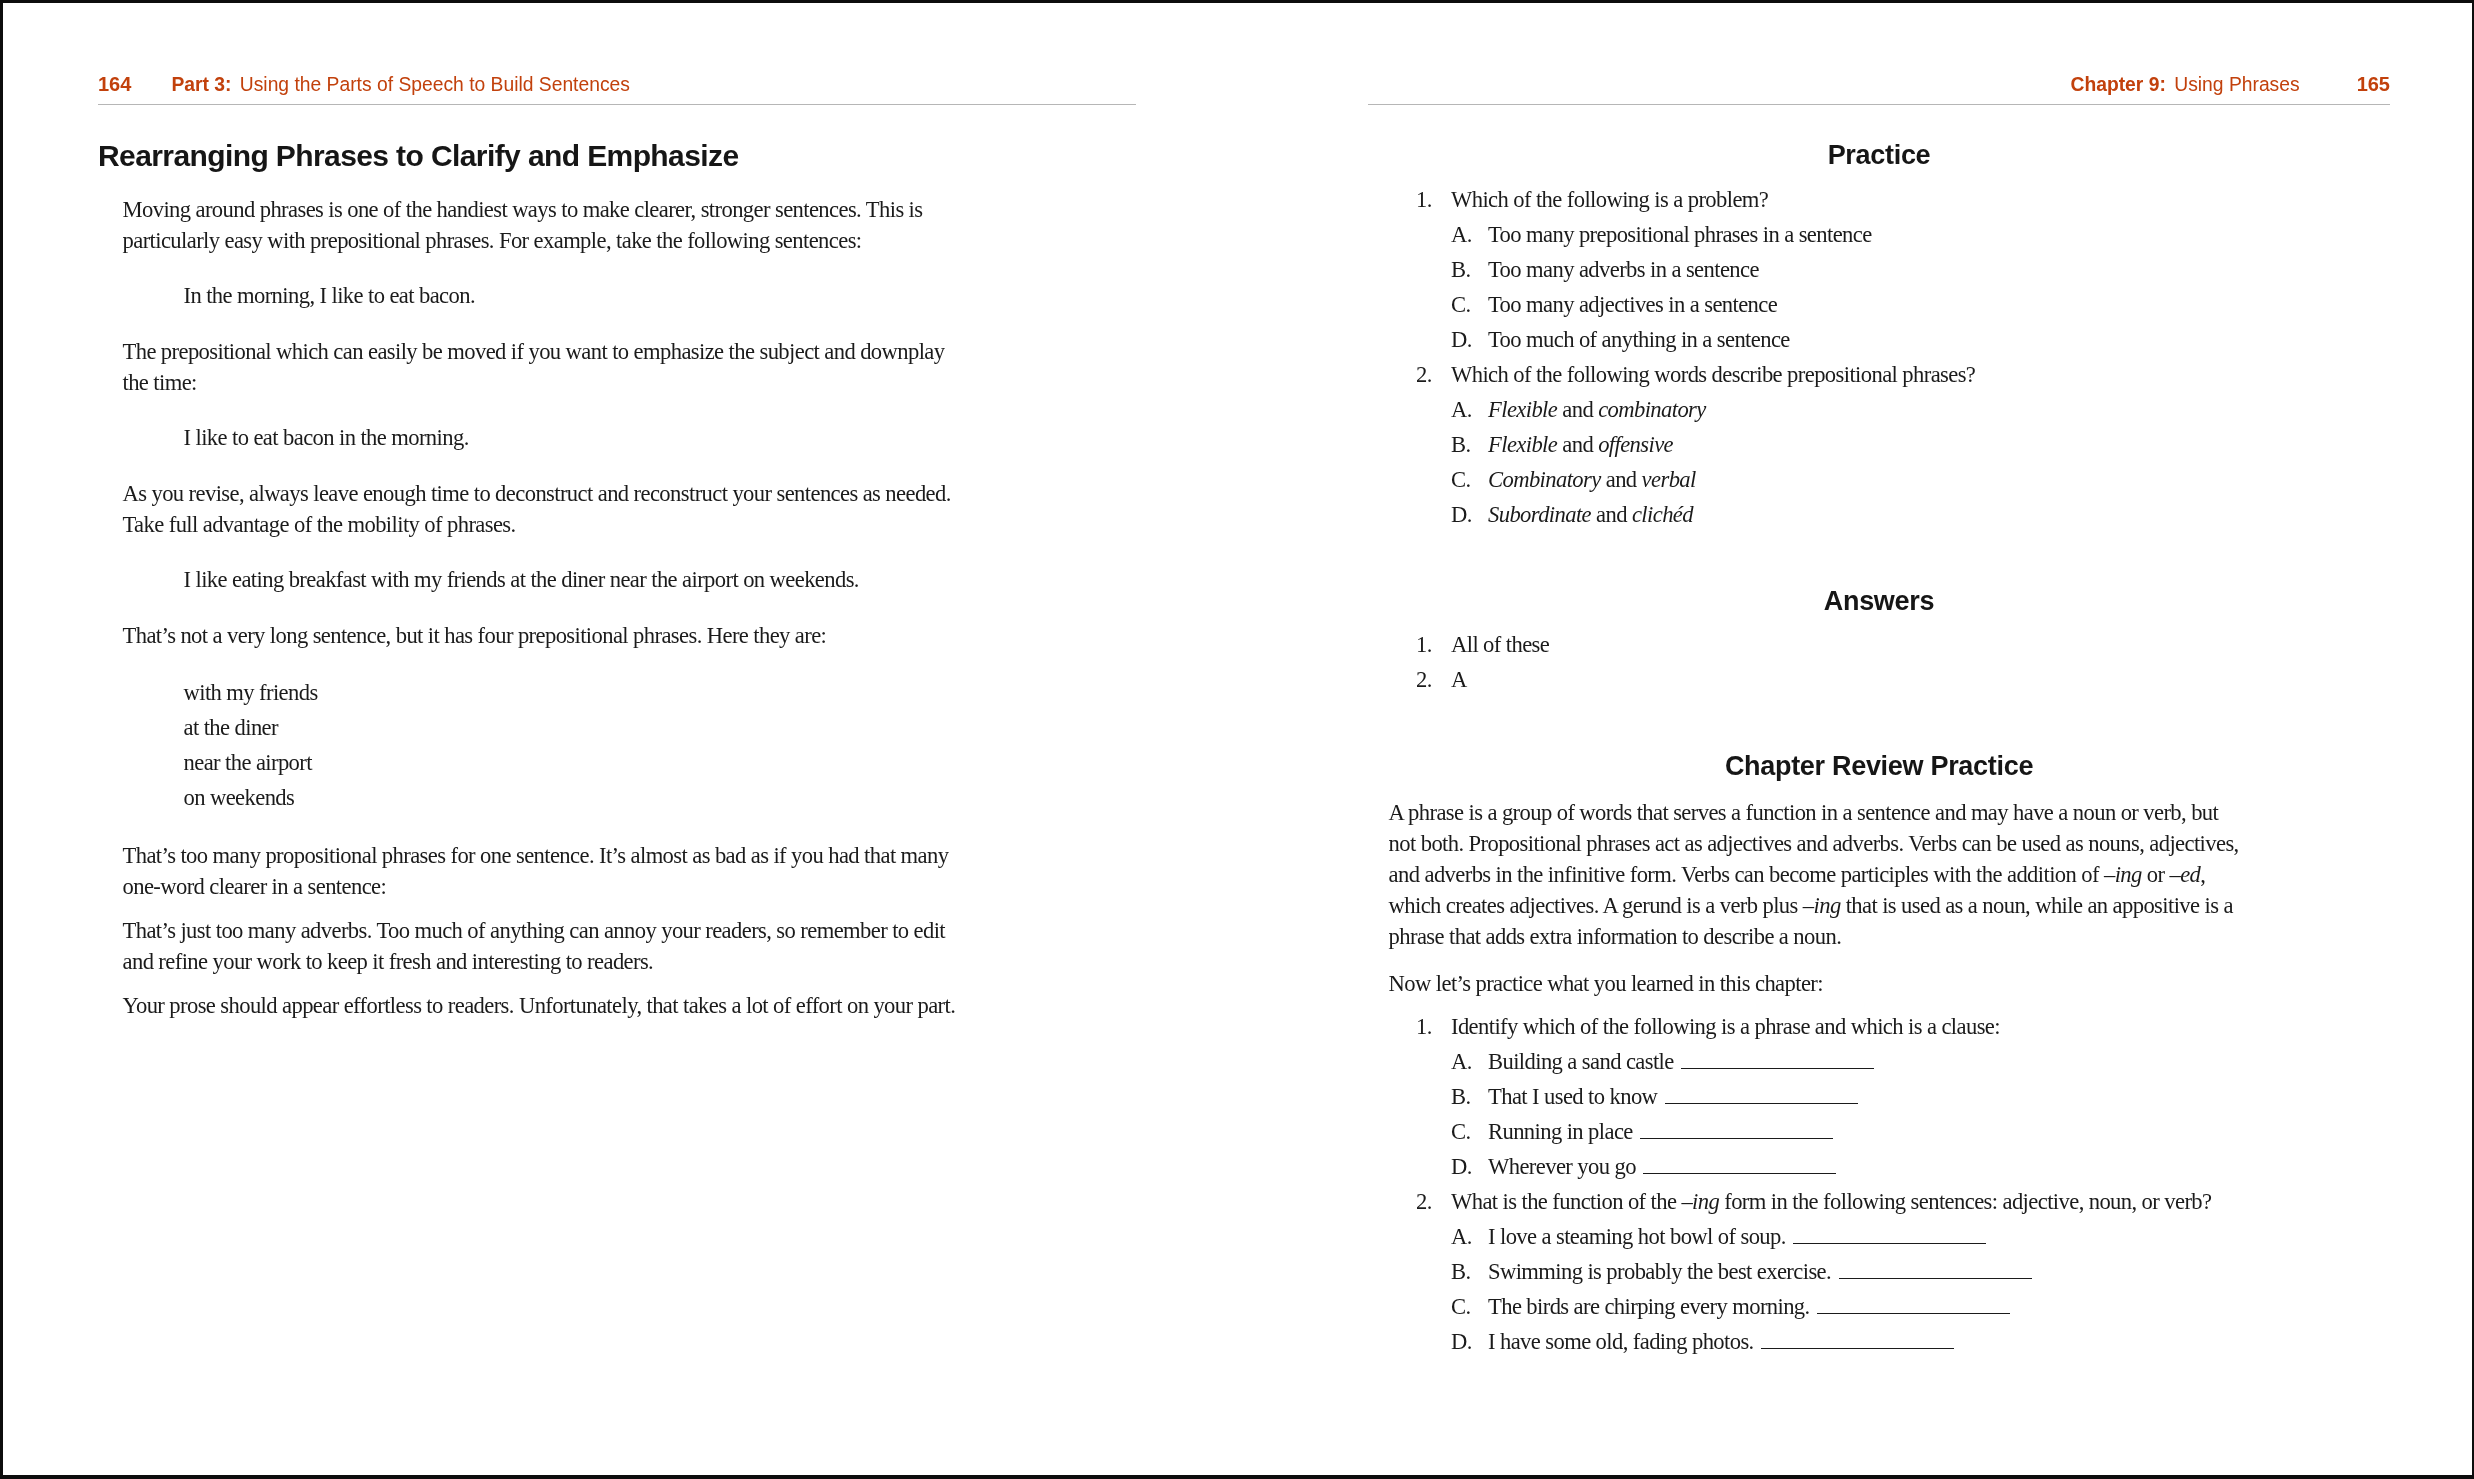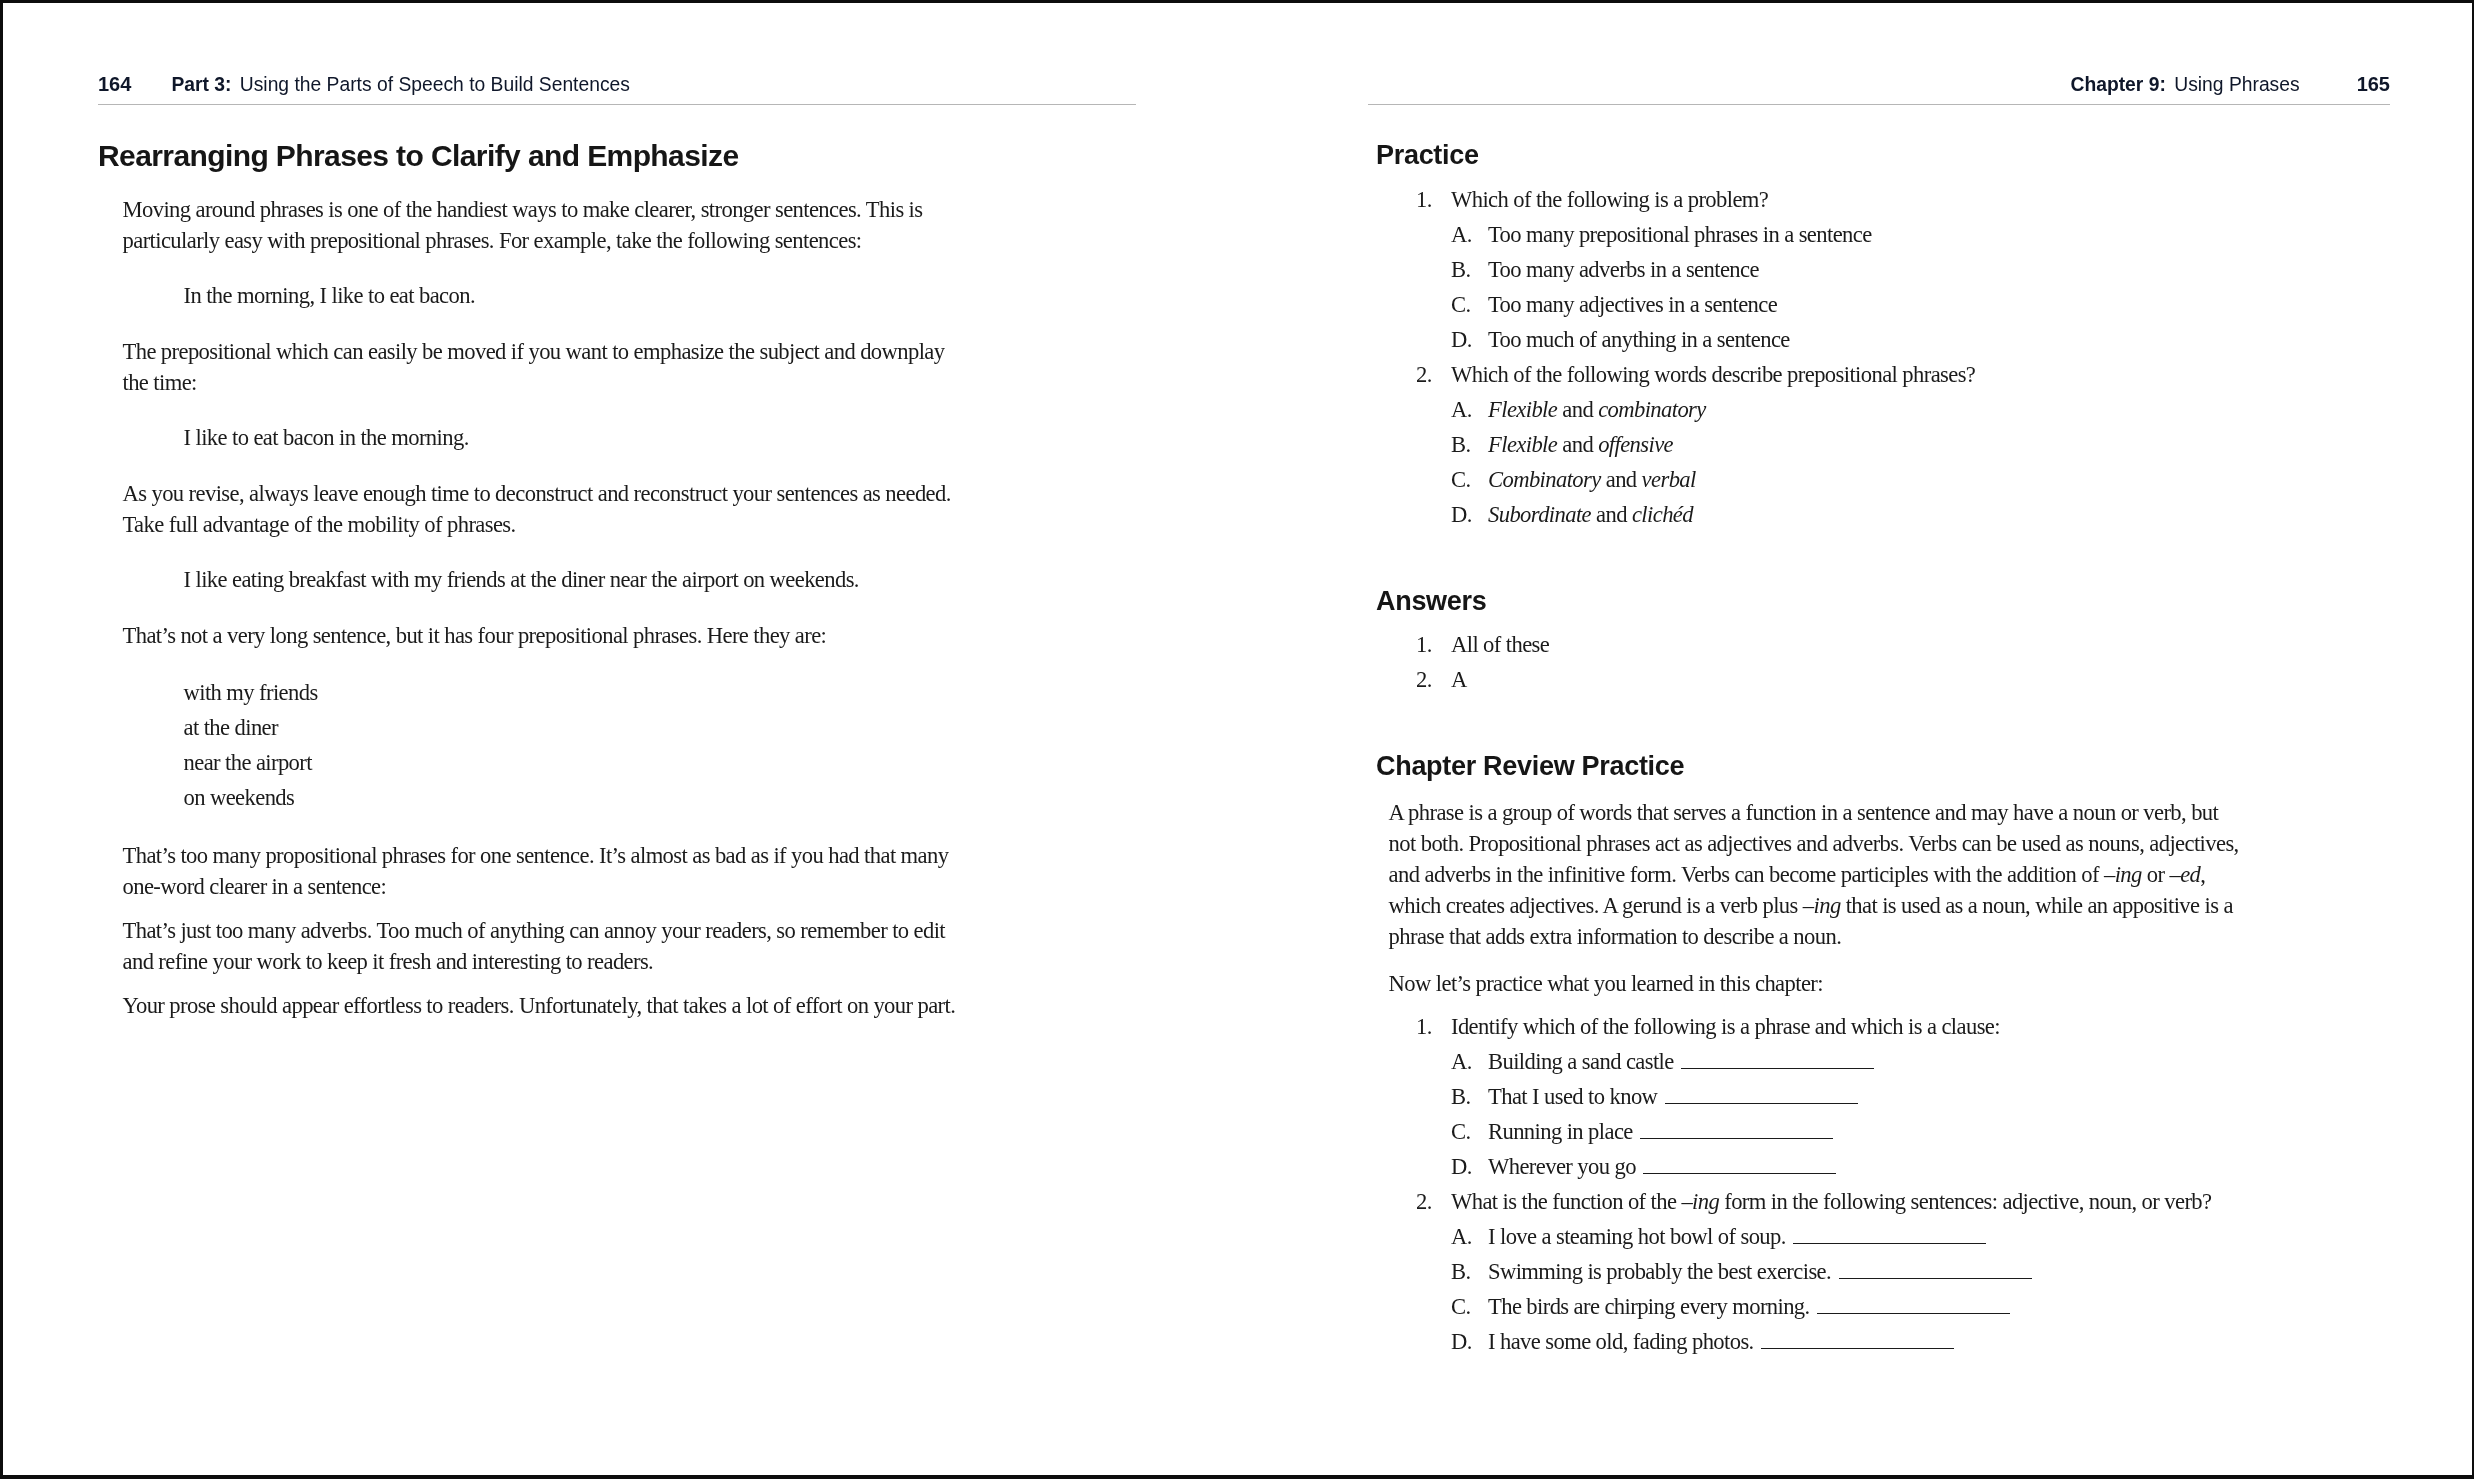--- a/index.html
+++ b/index.html
@@ -14,21 +14,21 @@
     overflow: hidden;
     position: relative;
   }
   .page { position: absolute; top: 0; }
   .page-left  { left: 95px;  width: 1038px; }
   .page-right { left: 1365px; width: 1022px; }
 
   .page-header {
     display: flex; align-items: baseline;
     font-family: "Liberation Sans", sans-serif;
-    font-size: 19.3px; color: #0f172a;
+    font-size: 19.3px; color: #c2410c;
     margin-top: 70px; white-space: nowrap;
   }
   .page-header .pagenum { font-weight: 700; font-size: 20px; }
   .page-left .pagenum { margin-right: 40px; }
   .hdr-label { font-weight: 700; margin-right: 8.4px; }
   .page-right .page-header { justify-content: flex-end; }
   .page-right .pagenum { margin-left: 57px; }
   .header-rule { height: 0; border: none; border-top: 1.9px solid #b6b6b6; margin: 8.4px 0 0; }
 
   h1.chapter-title {
@@ -40,22 +40,22 @@
   .body-col { margin: 15.5px 0 0 24.5px; font-size: 22.6px; letter-spacing: -0.6px; }
   .para { line-height: 31px; margin: 13px 0 0; white-space: pre-line; }
   .example { margin: 24.5px 0 24.5px 61px; line-height: 31px; }
   .phrase-list { margin: 24.5px 0 24.5px 61px; line-height: 35px; }
 
   .right-body { font-size: 22.6px; letter-spacing: -0.6px; }
   .section { margin-top: 53px; }
   .section:first-child { margin-top: 34px; }
   .section-heading {
     font-family: "Liberation Sans", sans-serif;
-    font-size: 27px; line-height: 32px; margin: 8px;
-    color: #161616; letter-spacing: -0.3px; font-weight: 700;
+    font-size: 27px; line-height: 32px; margin: 0;
+    color: #161616; letter-spacing: -0.3px; font-weight: 700; text-align: center;
   }
   .right-para { margin: 15.5px 0 0 20.6px; line-height: 31px; white-space: pre-line; }
   .questions { margin-top: 10.3px; }
   .q-row, .opt-row { display: flex; line-height: 35px; }
   .q-row { padding-left: 48px; }
   .opt-row { padding-left: 83px; }
   .num { flex: none; width: 35px; }
   .letter { flex: none; width: 37px; }
   .it { font-style: italic; }
   .blank {

